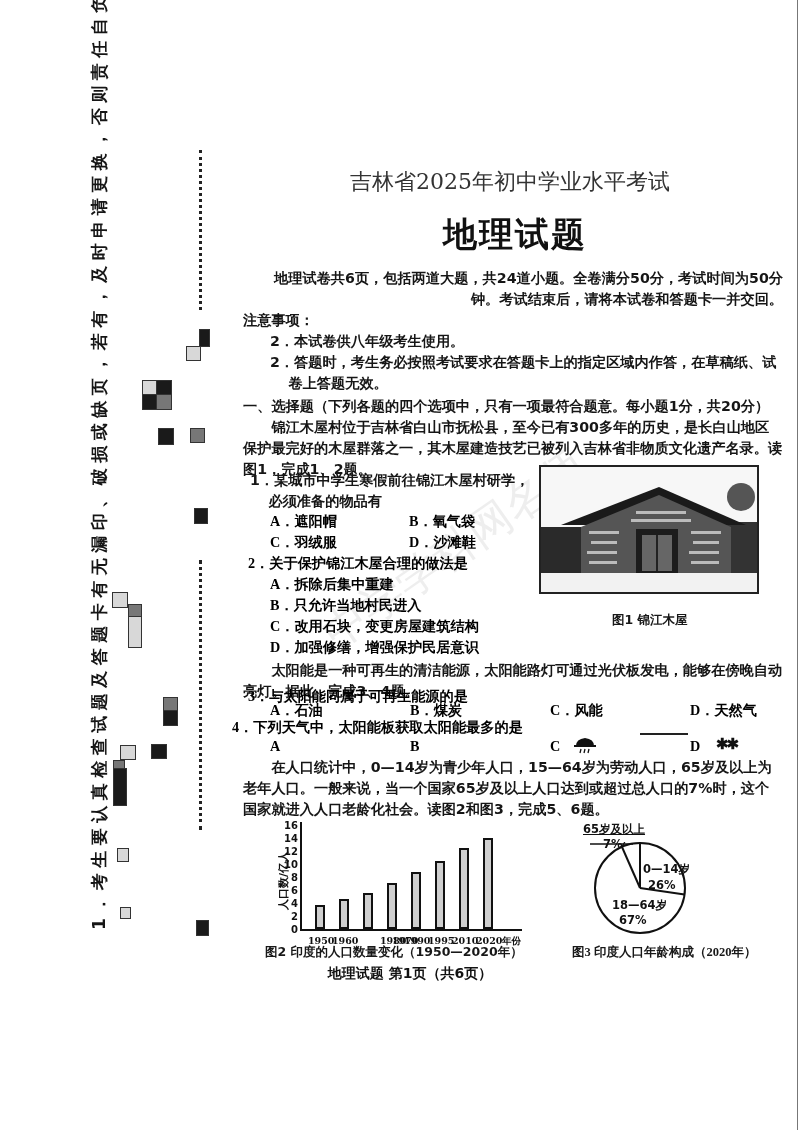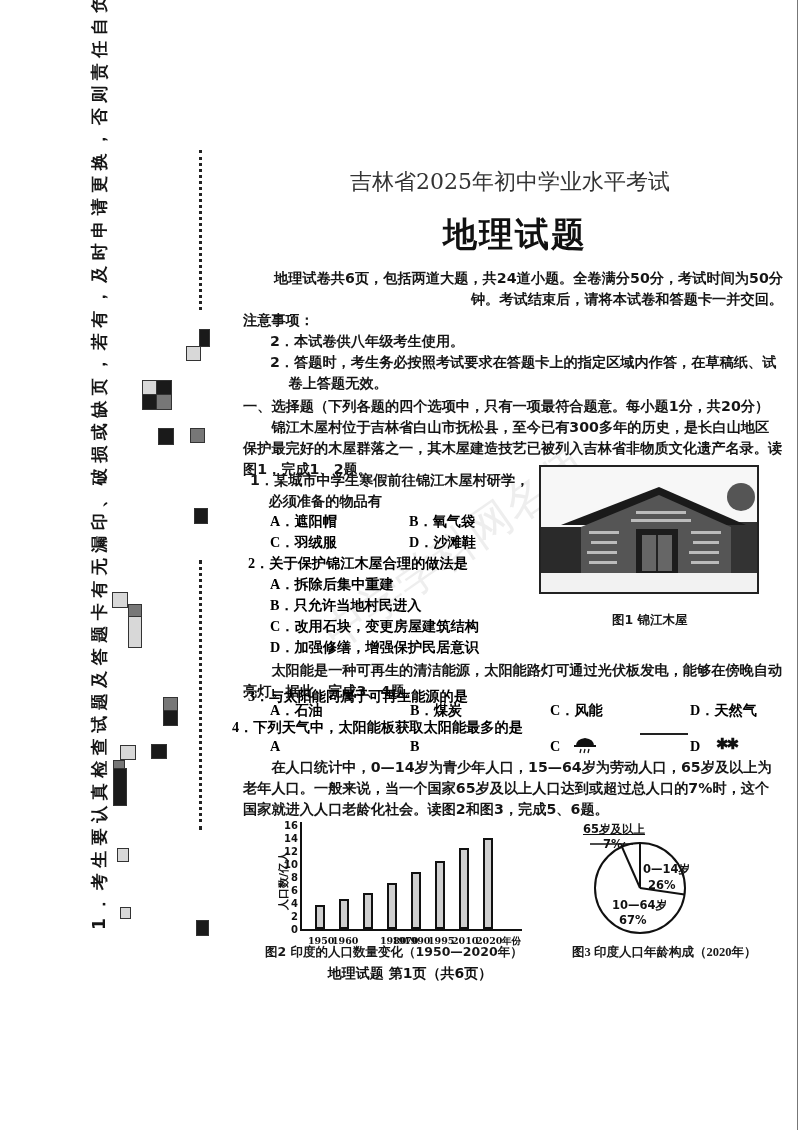--- a/index.html
+++ b/index.html
@@ -195,17 +195,17 @@
   <line x1="50" y1="46" x2="50" y2="1" stroke="#111" stroke-width="2"></line>
   <line x1="50" y1="46" x2="94.5" y2="52.5" stroke="#111" stroke-width="2"></line>
   <line x1="50" y1="46" x2="32" y2="5" stroke="#111" stroke-width="2"></line>
   <line x1="24" y1="5" x2="68" y2="5" stroke="#111" stroke-width="1.5" transform="translate(-25,-3)"></line>
   <line x1="32" y1="5" x2="39" y2="-8" stroke="#111" stroke-width="1.2"></line>
 </svg>
 <div class="pie-lbl" style="top:822px;left:583px;text-decoration:underline;">65岁及以上</div>
 <div class="pie-lbl" style="top:837px;left:603px;">7%</div>
 <div class="pie-lbl" style="top:862px;left:643px;">0—14岁</div>
 <div class="pie-lbl" style="top:878px;left:648px;">26%</div>
-<div class="pie-lbl" style="top:898px;left:612px;">10—64岁</div>
+<div class="pie-lbl" style="top:898px;left:612px;">18—64岁</div>
 <div class="pie-lbl" style="top:913px;left:619px;">67%</div>
 <div class="fig-cap" style="top:944px;left:572px;font-family:Liberation Serif, serif;">图3  印度人口年龄构成（2020年）</div>
 
 <div class="footer">地理试题  第1页（共6页）</div>
 
 </body></html>

